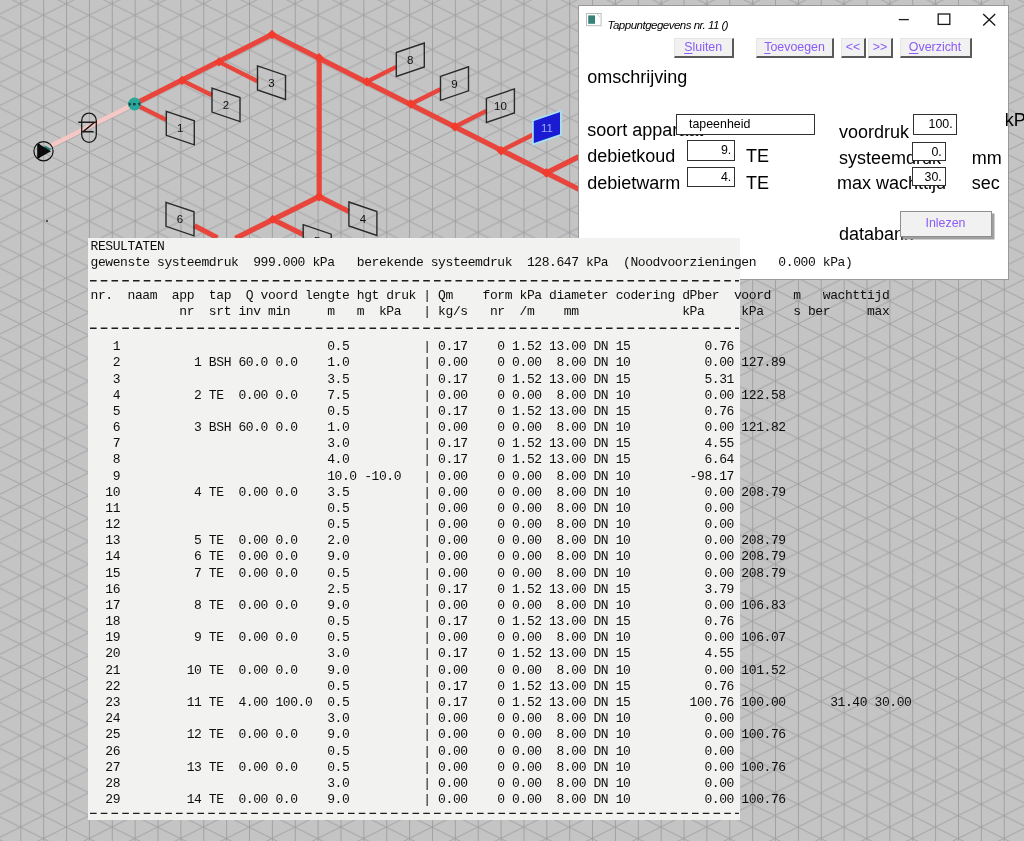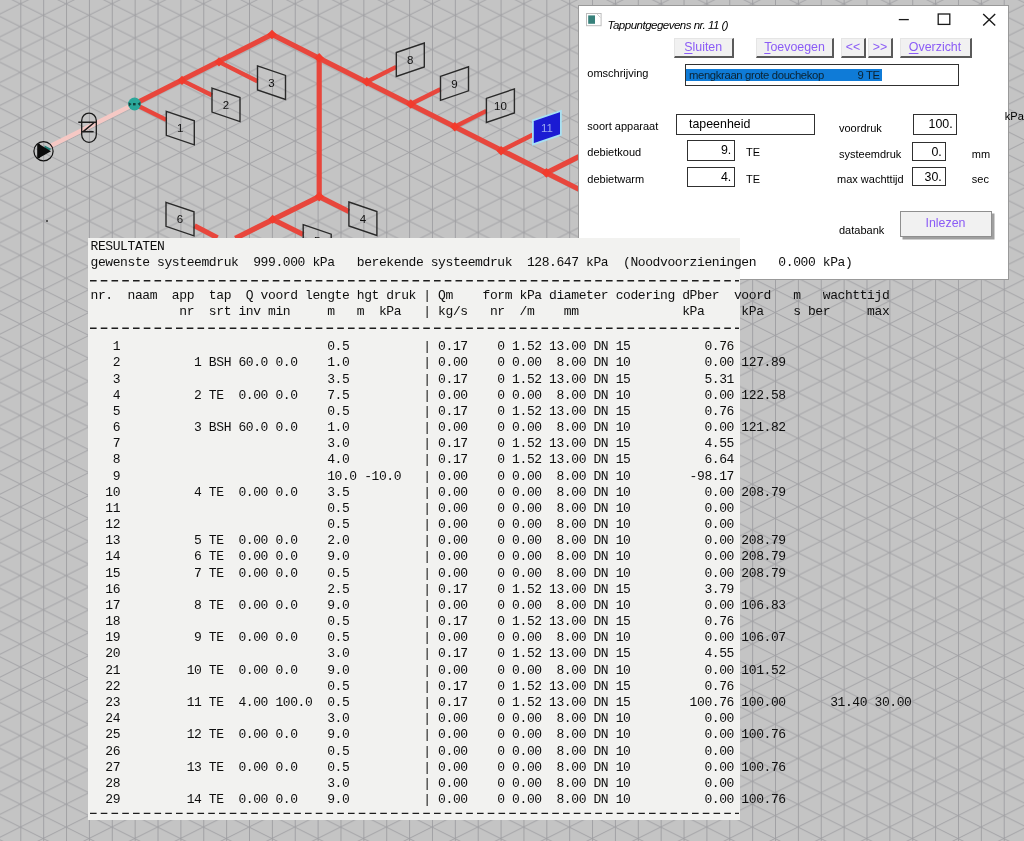--- a/index.html
+++ b/index.html
@@ -6,21 +6,21 @@
   body{width:1024px;height:841px;overflow:hidden;position:relative;
        font-family:"Liberation Sans",sans-serif;background:#c4c4c4;}
   #scene{position:absolute;left:0;top:0;}
   #panel{position:absolute;left:88px;top:238px;width:652px;height:582px;z-index:5;
          background:#f2f2f0;}
   #panel pre{margin:0;padding:1px 0 0 2.5px;
     font-family:"Liberation Mono",monospace;font-size:13px;line-height:16.17px;letter-spacing:-0.405px;
     color:#0e0e0e;}
   #dlg{position:absolute;left:578px;top:5px;width:431px;height:275px;z-index:2;
        background:#ffffff;border:1px solid #999;box-sizing:border-box;}
-  .lbl{position:absolute;font-size:11px;color:#000;white-space:nowrap;}
+  .lbl{position:absolute;font-size:18px;color:#000;white-space:nowrap;}
   .btn{position:absolute;background:#f1f1f1;box-sizing:border-box;
        border-top:1px solid #e5e5e5;border-left:1px solid #e5e5e5;
        border-right:2px solid #5a5a5a;border-bottom:2px solid #5a5a5a;
        font-size:12.4px;color:#8b5cf6;text-align:center;line-height:17px;}
   .fld{position:absolute;background:#fff;border:1px solid #303030;
        box-sizing:border-box;font-size:12.4px;color:#000;line-height:18.5px;
        white-space:pre;overflow:hidden;}
   .ra{text-align:right;}
   u{text-decoration:underline;text-underline-offset:1.5px;}
 </style>
@@ -191,21 +191,20 @@
     <path d="M89.2,3.0 L101.2,14.4 M101.2,3.0 L89.2,14.4" stroke="#1a1a1a" stroke-width="1.4" fill="none"></path>
   </svg>
 
   <div class="btn" style="left:94.7px;top:31.5px;width:60px;height:20px;"><u>S</u>luiten</div>
   <div class="btn" style="left:177.1px;top:31.5px;width:78px;height:20px;"><u>T</u>oevoegen</div>
   <div class="btn" style="left:262.2px;top:31.5px;width:24.5px;height:20px;">&lt;&lt;</div>
   <div class="btn" style="left:288.9px;top:31.5px;width:25px;height:20px;">&gt;&gt;</div>
   <div class="btn" style="left:320.5px;top:31.5px;width:72px;height:20px;"><u>O</u>verzicht</div>
 
   <div class="lbl" style="left:8.3px;top:60.5px;">omschrijving</div>
-  <div class="fld" style="left:106.1px;top:58.2px;width:274px;height:22px;line-height:20px;"><span style="background:#0f7bd7;color:#0b2230;font-size:11.3px;letter-spacing:-0.35px;">&nbsp;mengkraan grote douchekop&nbsp;&nbsp;&nbsp;&nbsp;&nbsp;&nbsp;&nbsp;&nbsp;&nbsp;&nbsp;&nbsp;&nbsp;9 TE&nbsp;</span></div>
 
   <div class="lbl" style="left:8.3px;top:113.5px;">soort apparaat</div>
   <div class="fld" style="left:97px;top:108px;width:139px;height:20.5px;padding-left:12px;">tapeenheid</div>
   <div class="lbl" style="left:260px;top:115.5px;">voordruk</div>
   <div class="fld ra" style="left:333.7px;top:108px;width:44px;height:21px;padding-right:3px;">100.</div>
   <div class="lbl" style="left:392.8px;top:104px;padding-left:33px;">kPa</div>
 
   <div class="lbl" style="left:8.3px;top:140px;">debietkoud</div>
   <div class="fld ra" style="left:107.8px;top:134.3px;width:48.5px;height:20.5px;padding-right:3px;">9.</div>
   <div class="lbl" style="left:167px;top:140px;">TE</div>

